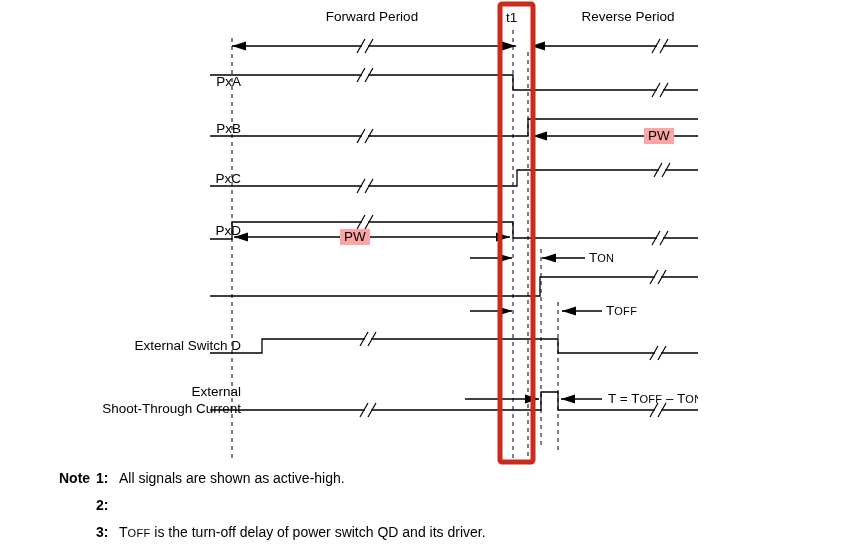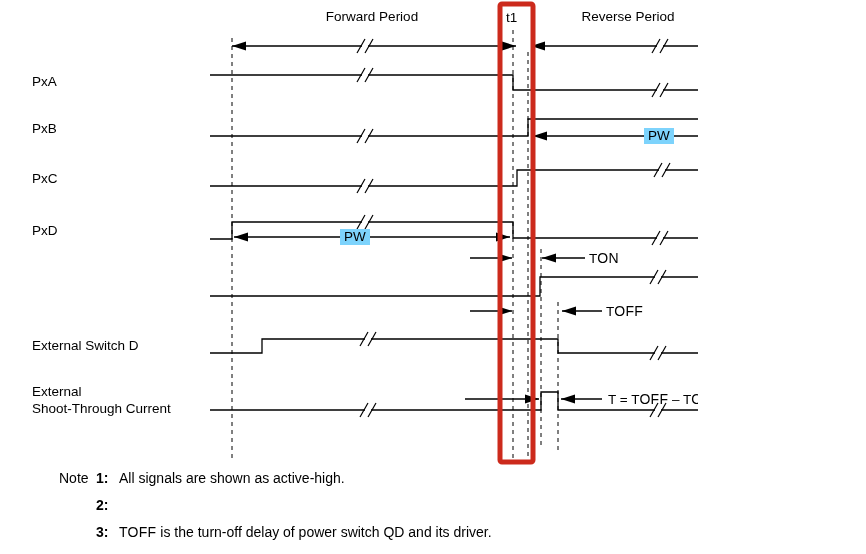--- a/index.html
+++ b/index.html
@@ -1,24 +1,24 @@
 <!DOCTYPE html>
 <html><head>
 <meta charset="utf-8">
 <style>
   html,body{margin:0;padding:0;background:#ffffff;}
   .stage{position:relative;width:698px;height:554px;background:#fff;overflow:hidden;
          font-family:"Liberation Sans",sans-serif;color:#000;}
   .stage svg{position:absolute;left:0;top:0;}
   .lbl{position:absolute;font-size:13.5px;line-height:16px;white-space:nowrap;color:#000;}
-  .sig{left:0;width:197px;text-align:left;padding-left:32px;}
-  .pw{background:#7dd3fc;padding:0 4px;}
-  .sc{font-size:14px;letter-spacing:.3px;text-align:right;}
+  .sig{left:12px;width:197px;text-align:right;padding-left:32px;}
+  .pw{background:#fca5a5;padding:0 4px;}
+  .sc{font-size:11px;letter-spacing:.3px;text-align:right;}
   .note-row{position:absolute;left:40px;display:flex;font-size:14px;line-height:17px;white-space:nowrap;}
-  .nw{width:37px;font-weight:normal;padding-left:19px;}
+  .nw{width:37px;font-weight:bold;padding-left:19px;}
   .nn{width:23px;font-weight:bold;}
 </style>
 </head>
 <body>
 
 <div class="stage">
 
   <svg width="866" height="554" viewBox="0 0 866 554">
       <polyline points="210,75 513,75 513,90 810,90" fill="none" stroke="#000000" stroke-width="1.3"></polyline>
       <polyline points="210,136 528,136 528,119 797,119 797,136 808,136" fill="none" stroke="#000000" stroke-width="1.3"></polyline>

